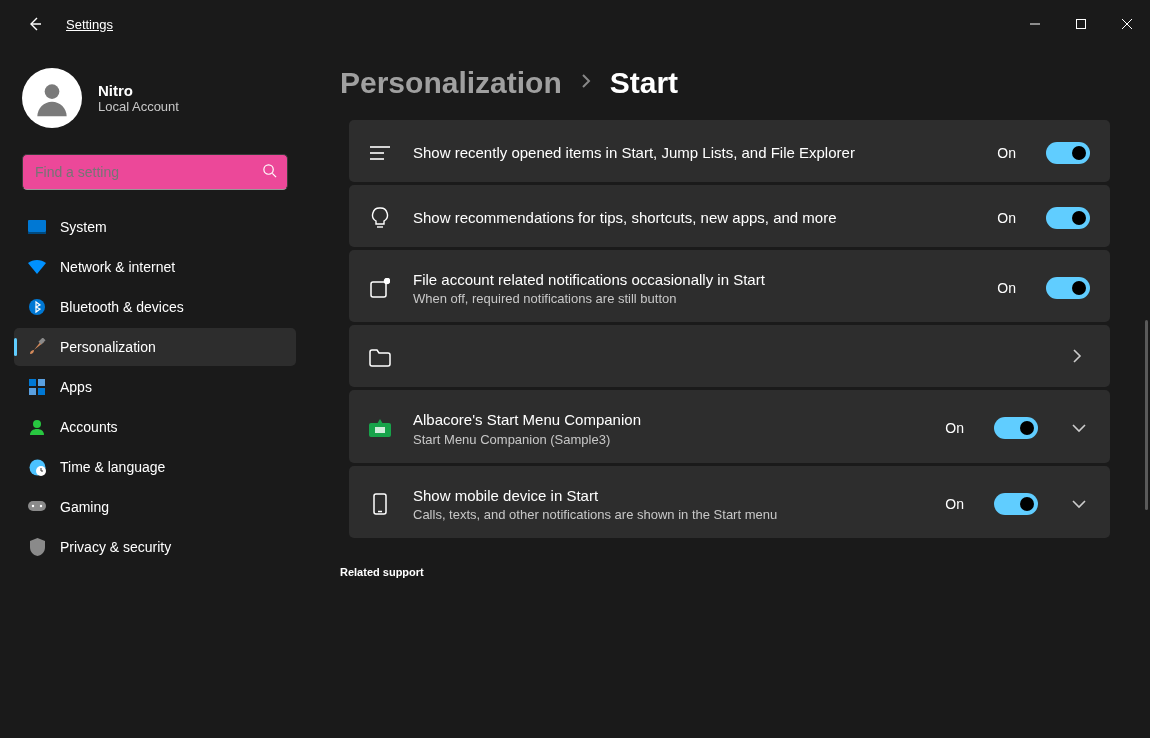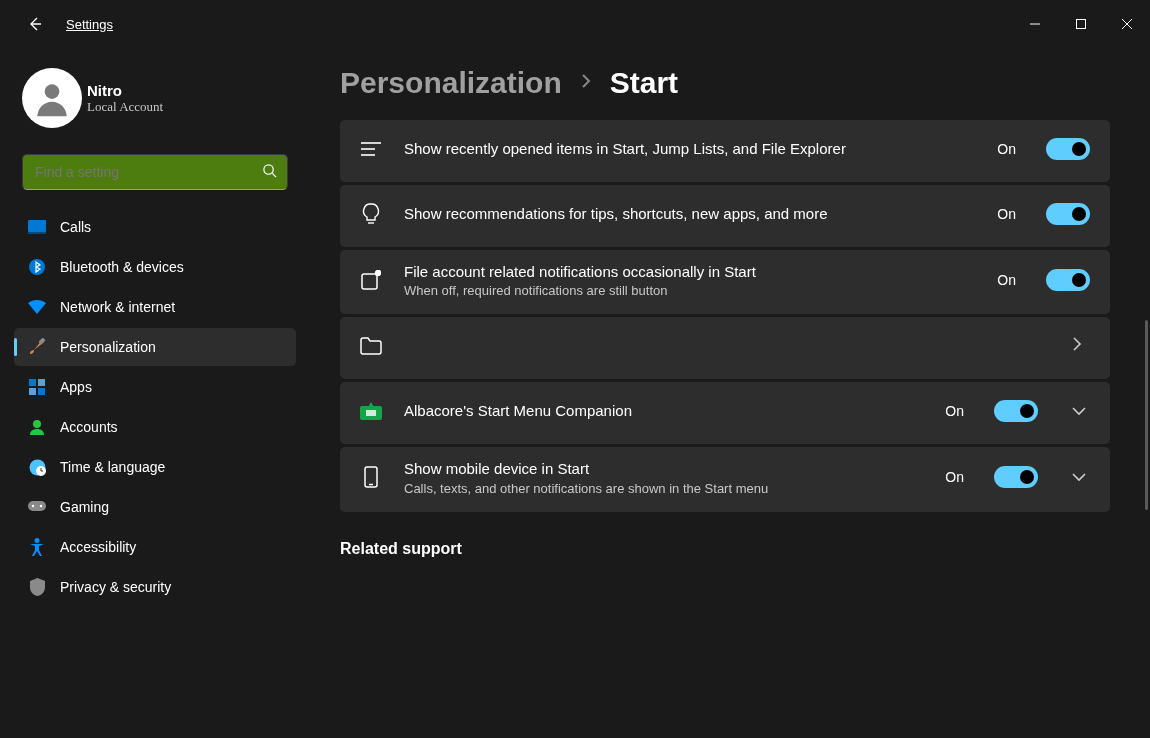--- a/index.html
+++ b/index.html
@@ -15,49 +15,49 @@
   }
   *{box-sizing:border-box;font-family:"Segoe UI",Arial,sans-serif;}
   body{margin:0;background:var(--bg-body);color:var(--text);width:1150px;height:738px;overflow:hidden;border-radius:8px;}
   .titlebar{height:48px;display:flex;align-items:center;padding-left:20px;}
   .back-btn{width:30px;height:30px;display:flex;align-items:center;justify-content:center;border-radius:4px;cursor:pointer;}
   .app-title{font-size:13px;margin-left:16px;font-weight:500;text-decoration:underline;}
   .win-controls{margin-left:auto;display:flex;}
   .win-btn{width:46px;height:32px;display:flex;align-items:center;justify-content:center;cursor:pointer;}
   .layout{display:flex;height:calc(100% - 48px);}
   .sidebar{width:310px;padding:12px 8px;display:flex;flex-direction:column;overflow:hidden;}
-  .profile{display:flex;align-items:center;padding:8px 14px 20px 14px;gap:5px;}
+  .profile{display:flex;align-items:center;padding:8px 14px 20px 14px;gap:16px;}
   .avatar{width:60px;height:60px;border-radius:50%;background:#fff;display:flex;align-items:center;justify-content:center;}
   .avatar svg{fill:#7a7a7a;}
   .username{font-size:15px;font-weight:600;}
-  .usertype{font-size:13px;color:var(--sub);font-family:Liberation Serif, serif;}
-  .search{margin:6px 14px 18px 14px;background:#4d7c0f;border:1px solid #3a3a3a;border-bottom:1px solid #999;border-radius:5px;height:36px;display:flex;align-items:center;padding:0 10px;}
+  .usertype{font-size:13px;color:var(--sub);}
+  .search{margin:6px 14px 18px 14px;background:#ec4899;border:1px solid #3a3a3a;border-bottom:1px solid #999;border-radius:5px;height:36px;display:flex;align-items:center;padding:0 10px;}
   .search input{flex:1;background:transparent;border:none;outline:none;color:var(--text);font-size:14px;}
   .search-icon{color:#fff;}
   .nav{display:flex;flex-direction:column;gap:2px;overflow:hidden;}
   .nav-item{display:flex;align-items:center;gap:14px;height:38px;padding:0 14px;margin:0 6px;border-radius:5px;font-size:14px;cursor:pointer;position:relative;}
   .nav-item.selected{background:var(--selected);}
   .nav-item.selected::before{content:"";position:absolute;left:0px;top:10px;bottom:10px;width:3px;background:var(--accent-blue);border-radius:3px;}
   .nav-icon{width:18px;height:18px;display:flex;align-items:center;justify-content:center;}
   .main{flex:1;padding:10px 40px 0 30px;overflow:hidden;}
   .breadcrumb{display:flex;align-items:center;gap:18px;margin:8px 0 20px 0;}
   .bc-parent{font-size:30px;font-weight:600;color:#a0a0a0;}
   .bc-sep{color:#888;font-size:18px;}
   .bc-current{font-size:30px;font-weight:700;}
   .card-list{display:flex;flex-direction:column;gap:3px;}
-  .card{background:var(--card);border-radius:5px;padding:12px 20px 16px 18px;display:flex;align-items:center;gap:20px;min-height:62px;}
+  .card{background:var(--card);border-radius:5px;padding:20px 20px 16px 18px;display:flex;align-items:center;gap:20px;min-height:62px;margin-left:9px;}
   .card-icon{width:26px;display:flex;justify-content:center;color:#fff;}
   .card-texts{flex:1;}
   .card-title{font-size:15px;line-height:1.35;}
   .card-sub{font-size:13px;color:var(--sub);margin-top:1px;}
   .status-label{font-size:14px;}
   .toggle{width:44px;height:22px;border-radius:11px;background:var(--accent-blue);position:relative;margin-left:10px;cursor:pointer;}
   .toggle::after{content:"";position:absolute;right:4px;top:4px;width:14px;height:14px;border-radius:50%;background:#000;}
   .chevron{width:18px;margin-left:14px;color:#ccc;cursor:pointer;}
-  .sect-heading{font-size:16px;font-weight:600;margin-top:28px;}
+  .sect-heading{font-size:11px;font-weight:600;margin-top:28px;}
   .scrollbar{position:absolute;right:2px;top:320px;width:3px;height:190px;background:#5a5a5a;border-radius:2px;}
 </style>
 </head>
 <body>
 
 <div class="titlebar">
   <div class="back-btn">
     <svg width="16" height="16" viewBox="0 0 16 16" fill="none" stroke="#fff" stroke-width="1.4">
         <path d="M10 2 4 8l6 6"></path>
         <path d="M4 8h10"></path>
@@ -106,38 +106,38 @@
           </svg></span>
     </div>
     <div class="nav">
       <div class="nav-item">
         <span class="nav-icon">
             <svg width="18" height="14" viewBox="0 0 18 14">
               <rect width="18" height="12" rx="1" fill="#0078d4"></rect>
               <rect y="12" width="18" height="2" fill="#004a80"></rect>
             </svg>
           </span>
-        <span>Calls</span>
+        <span>System</span>
+      </div>
+      <div class="nav-item">
+        <span class="nav-icon">
+            <svg width="18" height="14" viewBox="0 0 18 14" fill="#0091ff">
+              <path d="M9 14 0 3c5-4 13-4 18 0z"></path>
+            </svg>
+          </span>
+        <span>Network &amp; internet</span>
       </div>
       <div class="nav-item">
         <span class="nav-icon">
             <svg width="16" height="16" viewBox="0 0 16 16">
               <circle cx="8" cy="8" r="8" fill="#0078d4"></circle>
               <path d="M7 3v10l4-3-4-2 4-2-4-3z" fill="none" stroke="#fff" stroke-width="1.2"></path>
             </svg>
           </span>
         <span>Bluetooth &amp; devices</span>
-      </div>
-      <div class="nav-item">
-        <span class="nav-icon">
-            <svg width="18" height="14" viewBox="0 0 18 14" fill="#0091ff">
-              <path d="M9 14 0 3c5-4 13-4 18 0z"></path>
-            </svg>
-          </span>
-        <span>Network &amp; internet</span>
       </div>
       <div class="nav-item selected">
         <span class="nav-icon">
             <svg width="18" height="18" viewBox="0 0 18 18">
               <path d="M2 16c0-3 2-4 4-4l8-10 2 2-10 8c0 2-1 4-4 4z" fill="#d3895a"></path>
               <rect x="12" y="0" width="4" height="6" transform="rotate(45 14 3)" fill="#8a8a8a"></rect>
             </svg>
           </span>
         <span>Personalization</span>
       </div>
@@ -173,29 +173,20 @@
       </div>
       <div class="nav-item">
         <span class="nav-icon">
             <svg width="18" height="12" viewBox="0 0 18 12" fill="#8a8a8a">
               <rect width="18" height="10" rx="5"></rect>
               <circle cx="5" cy="5" r="1.2" fill="#fff"></circle>
               <circle cx="13" cy="5" r="1.2" fill="#fff"></circle>
             </svg>
           </span>
         <span>Gaming</span>
-      </div>
-      <div class="nav-item">
-        <span class="nav-icon">
-            <svg width="16" height="18" viewBox="0 0 16 18" fill="#0091ff">
-              <circle cx="8" cy="2.5" r="2.5"></circle>
-              <path d="M1 6h14l-5 2v4l3 6h-2l-3-5-3 5H3l3-6V8z"></path>
-            </svg>
-          </span>
-        <span>Accessibility</span>
       </div>
       <div class="nav-item">
         <span class="nav-icon">
             <svg width="15" height="18" viewBox="0 0 15 18" fill="#8a8a8a">
               <path d="M7.5 0 0 3v6c0 5 3 8 7.5 9C12 17 15 14 15 9V3z"></path>
             </svg>
           </span>
         <span>Privacy &amp; security</span>
       </div>
     </div>
@@ -272,20 +263,21 @@
       <div class="card">
         <div class="card-icon">
             <svg width="22" height="18" viewBox="0 0 22 18">
               <rect width="22" height="14" y="4" rx="2" fill="#17a34a"></rect>
               <path d="M11 0l3 5H8z" fill="#17a34a"></path>
               <rect x="6" y="8" width="10" height="6" fill="#fff" opacity="0.8"></rect>
             </svg>
           </div>
         <div class="card-texts">
           <div class="card-title">Albacore's Start Menu Companion</div>
+          <div class="card-sub">Start Menu Companion (Sample3)</div>
         </div>
         <div class="status-label">On</div>
         <div class="toggle"></div>
         <div class="chevron"><svg width="14" height="10" viewBox="0 0 14 10" fill="none" stroke="#ccc" stroke-width="1.6">
               <path d="M1 2l6 6 6-6"></path>
             </svg></div>
       </div>
 
       <div class="card">
         <div class="card-icon">

